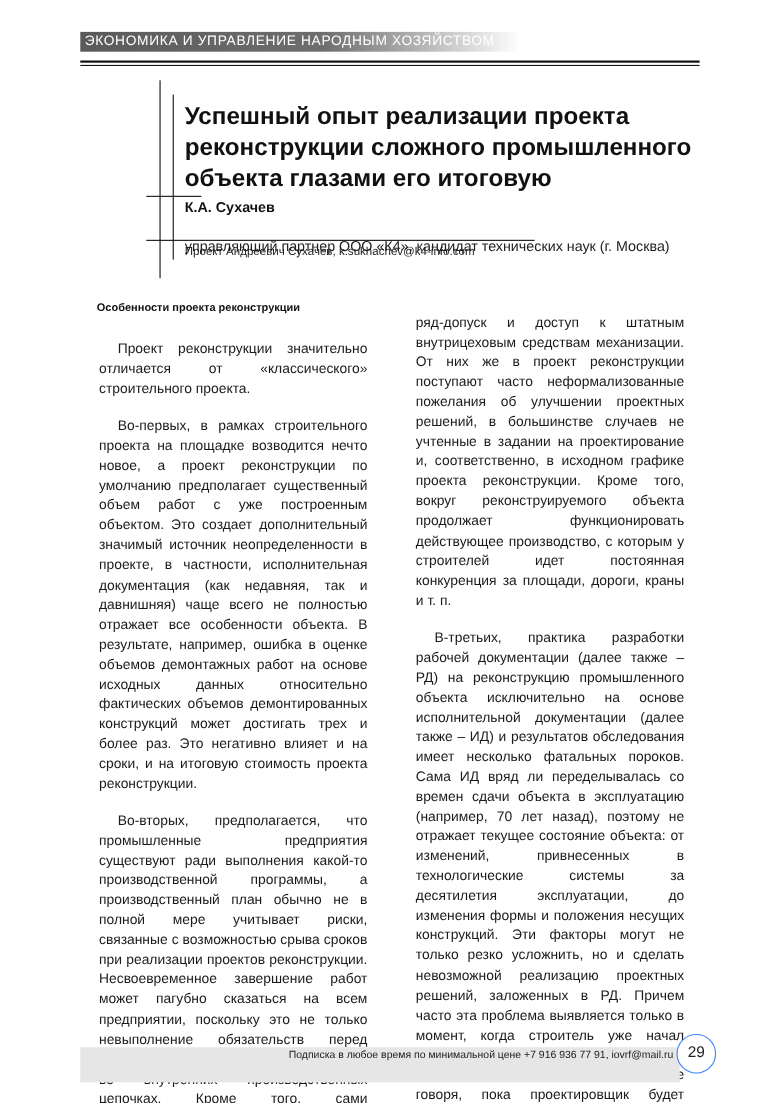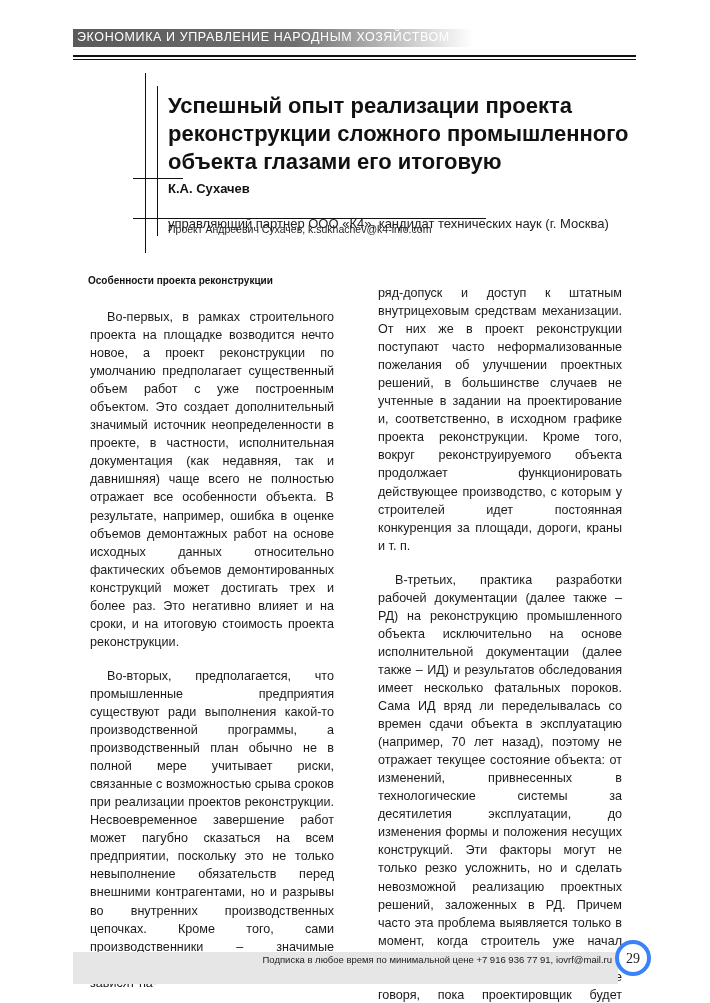--- a/index.html
+++ b/index.html
@@ -24,21 +24,21 @@
     text-align: justify; color: #1a1a1a; }
   .col-left { left: 74px; top: 272px; }
   .col-right { left: 362px; top: 268px; }
   .col h2 { font-size: 10px; font-weight: bold; margin: 0 0 18px 14px; line-height: 18px; color: #111; text-align: left; }
   .col p { margin: 16px; text-indent: 17px; }
   .col p.cont { text-indent: 0; }
   .col-left p:first-of-type { margin-top: 0; }
   .footer-bar { position: absolute; left: 73px; top: 952px; width: 545px; height: 32px; background: #e6e6e6; }
   .footer-bar span { position: absolute; right: 6px; top: 2px; font-size: 9.5px; color: #222; white-space: nowrap; }
   .page-circle { position: absolute; left: 615px; top: 940px; width: 36px; height: 36px; border-radius: 50%;
-    border: 4px solid #3b82f6; background: #fff; box-sizing: border-box; font-family: Liberation Serif, serif; }
+    border: 1px solid #3b82f6; background: #fff; box-sizing: border-box; }
   .page-circle span { position: absolute; left: 0; right: 0; top: 7px; text-align: center; font-size: 14px; color: #222; }
 </style>
 </head>
 <body>
 
 <div class="section-bar">
   <span>ЭКОНОМИКА И УПРАВЛЕНИЕ НАРОДНЫМ ХОЗЯЙСТВОМ</span>
 </div>
 <div class="rule-top1"></div>
 <div class="rule-top2"></div>
@@ -48,20 +48,21 @@
 <div class="hline1"></div>
 <div class="hline2"></div>
 
 <h1 class="title">Успешный опыт реализации проекта реконструкции сложного промышленного объекта глазами его итоговую</h1>
 <div class="author">К.А. Сухачев</div>
 <div class="affil">управляющий партнер ООО «К4», кандидат технических наук (г. Москва)</div>
 <div class="contact">Проект Андреевич Сухачев, k.sukhachev@k4-info.com</div>
 
 <div class="col col-left">
   <h2>Особенности проекта реконструкции</h2>
+  <p>Проект реконструкции значительно отличается от «классического» строительного проекта.</p>
   <p>Во-первых, в рамках строительного проекта на площадке возводится нечто новое, а проект реконструкции по умолчанию предполагает существенный объем работ с уже построенным объектом. Это создает дополнительный значимый источник неопределенности в проекте, в частности, исполнительная документация (как недавняя, так и давнишняя) чаще всего не полностью отражает все особенности объекта. В результате, например, ошибка в оценке объемов демонтажных работ на основе исходных данных относительно фактических объемов демонтированных конструкций может достигать трех и более раз. Это негативно влияет и на сроки, и на итоговую стоимость проекта реконструкции.</p>
   <p>Во-вторых, предполагается, что промышленные предприятия существуют ради выполнения какой-то производственной программы, а производственный план обычно не в полной мере учитывает риски, связанные с возможностью срыва сроков при реализации проектов реконструкции. Несвоевременное завершение работ может пагубно сказаться на всем предприятии, поскольку это не только невыполнение обязательств перед внешними контрагентами, но и разрывы во внутренних производственных цепочках. Кроме того, сами производственники – значимые участники проекта реконструкции. От них зависят на-</p>
 </div>
 
 <div class="col col-right">
   <p class="cont">ряд-допуск и доступ к штатным внутрицеховым средствам механизации. От них же в проект реконструкции поступают часто неформализованные пожелания об улучшении проектных решений, в большинстве случаев не учтенные в задании на проектирование и, соответственно, в исходном графике проекта реконструкции. Кроме того, вокруг реконструируемого объекта продолжает функционировать действующее производство, с которым у строителей идет постоянная конкуренция за площади, дороги, краны и т. п.</p>
   <p>В-третьих, практика разработки рабочей документации (далее также – РД) на реконструкцию промышленного объекта исключительно на основе исполнительной документации (далее также – ИД) и результатов обследования имеет несколько фатальных пороков. Сама ИД вряд ли переделывалась со времен сдачи объекта в эксплуатацию (например, 70 лет назад), поэтому не отражает текущее состояние объекта: от изменений, привнесенных в технологические системы за десятилетия эксплуатации, до изменения формы и положения несущих конструкций. Эти факторы могут не только резко усложнить, но и сделать невозможной реализацию проектных решений, заложенных в РД. Причем часто эта проблема выявляется только в момент, когда строитель уже начал работу по реконструкции и обнаружил невозможность ее выполнения. Иначе говоря, пока проектировщик будет готовить изменение, строитель на этом участке будет простаивать. Сам заказчик такие проблемы в РД, как правило, не мо-</p>
 </div>
 
 <div class="footer-bar">

